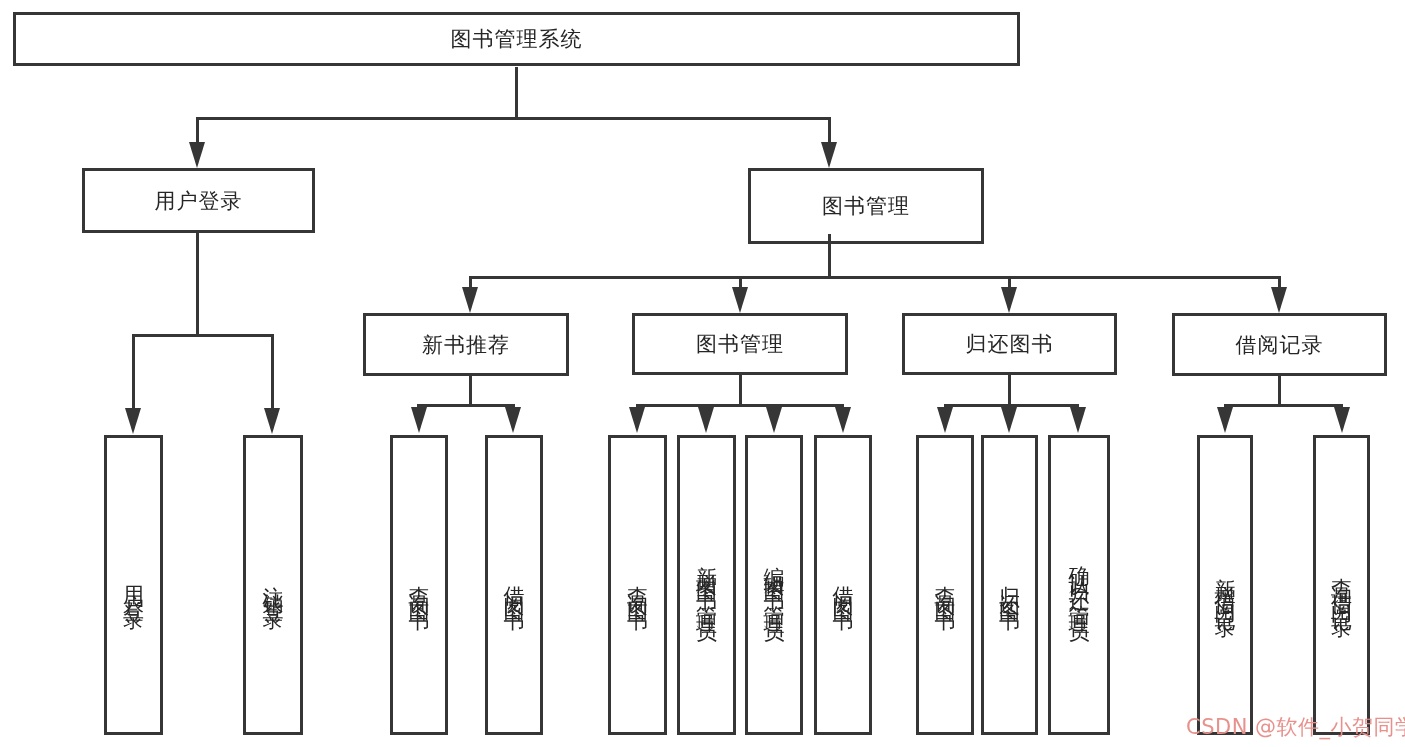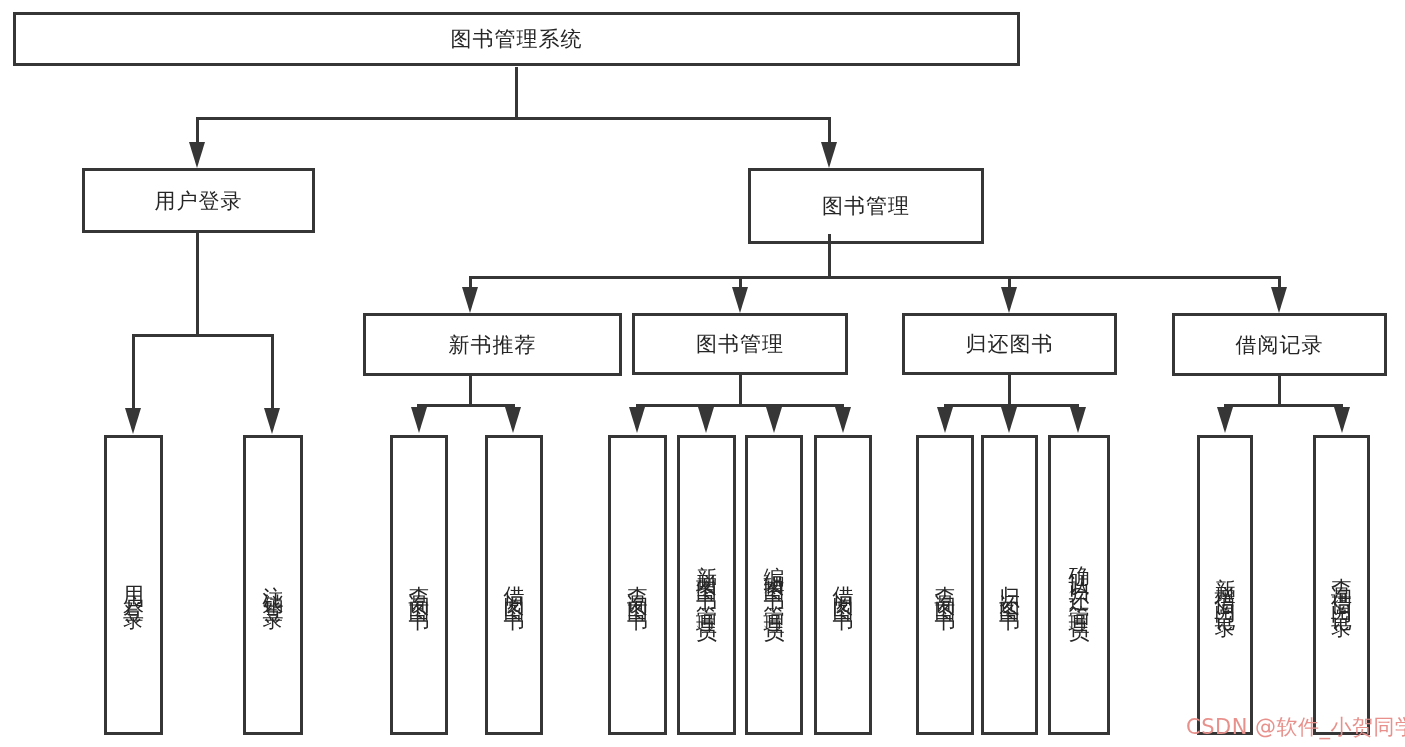--- a/index.html
+++ b/index.html
@@ -97,21 +97,21 @@
   <div class="hline" style="left:469px;top:276px;width:812px;"></div>
   <div class="vline" style="left:469px;top:276px;height:14px;"></div>
   <div class="arrow" style="left:462px;top:287px;"></div>
   <div class="vline" style="left:739px;top:276px;height:14px;"></div>
   <div class="arrow" style="left:732px;top:287px;"></div>
   <div class="vline" style="left:1008px;top:276px;height:14px;"></div>
   <div class="arrow" style="left:1001px;top:287px;"></div>
   <div class="vline" style="left:1278px;top:276px;height:14px;"></div>
   <div class="arrow" style="left:1271px;top:287px;"></div>
 
-  <div class="box" style="left:363px;top:313px;width:259px;height:63px;text-align:right;">
+  <div class="box" style="left:363px;top:313px;width:206px;height:63px;text-align:right;">
     <span>新书推荐</span>
   </div>
   <div class="box" style="left:632px;top:313px;width:216px;height:62px;">
     <span>图书管理</span>
   </div>
   <div class="box" style="left:902px;top:313px;width:215px;height:62px;">
     <span>归还图书</span>
   </div>
   <div class="box" style="left:1172px;top:313px;width:215px;height:63px;">
     <span>借阅记录</span>

